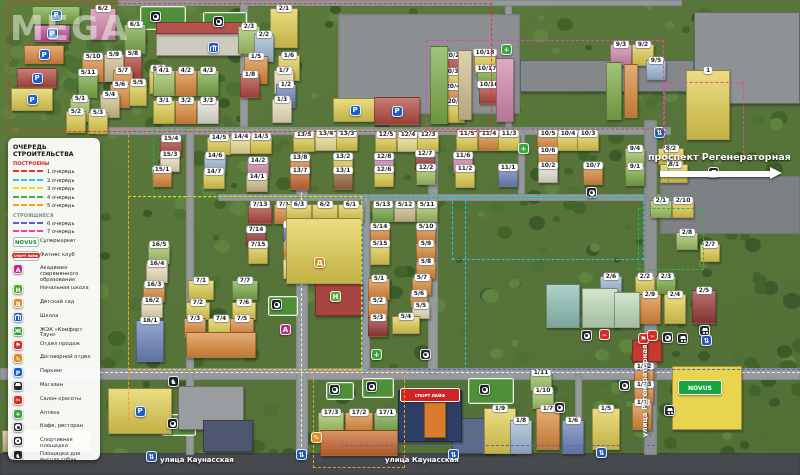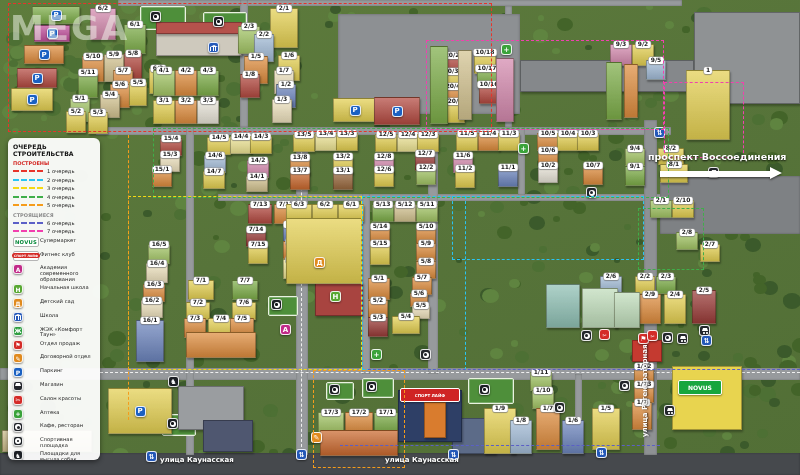--- a/index.html
+++ b/index.html
@@ -53,21 +53,21 @@
   .am-label{font-size:5.2px;line-height:1.12;color:#222;padding-top:1px;}
   .logo-box{width:26px;height:10px;background:#fff;border:1px solid #b5b5b5;border-radius:2px;display:flex;align-items:center;justify-content:center;box-sizing:border-box;}
   .logo-novus{color:#0a8a3c;font-size:5.3px;font-weight:bold;letter-spacing:.2px;}
   .logo-sl{background:#d42b27;color:#fff;font-size:3.2px;font-weight:bold;border-radius:4px;padding:.5px 2px;white-space:nowrap;}
 </style>
 </head>
 <body>
 
 <div id="map">
   <div id="watermark">MEGA</div>
-  <div id="prospekt-label" class="street-label">проспект Воссоединения</div>
+  <div id="prospekt-label" class="street-label">проспект Регенераторная</div>
   <div id="prospekt-arrow">
     <div class="bar"></div>
     <div class="tip"></div>
   </div>
 <div class="tree" style="left: 410.657px; top: 425.447px; width: 12.9877px; height: 11.0395px; background: rgb(59, 90, 43);"></div>
     <div class="tree" style="left: 594.934px; top: 320.587px; width: 14.3846px; height: 12.2269px; background: rgb(77, 112, 52);"></div>
     <div class="tree" style="left: 119.94px; top: 22.8137px; width: 12.2534px; height: 10.4154px; background: rgb(67, 100, 41);"></div>
     <div class="tree" style="left: 227.017px; top: 463.62px; width: 8.71578px; height: 7.40842px; background: rgb(95, 132, 64);"></div>
     <div class="tree" style="left: 530.392px; top: 168.277px; width: 14.5248px; height: 12.3461px; background: rgb(59, 90, 43);"></div>
     <div class="tree" style="left: 82.6119px; top: 418.248px; width: 9.07595px; height: 7.71456px; background: rgb(77, 112, 52);"></div>

